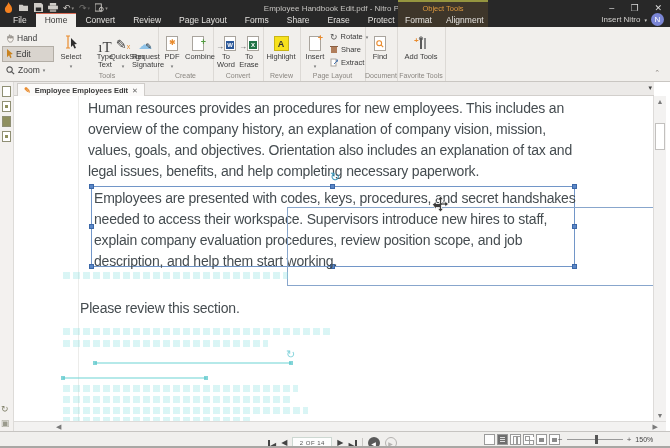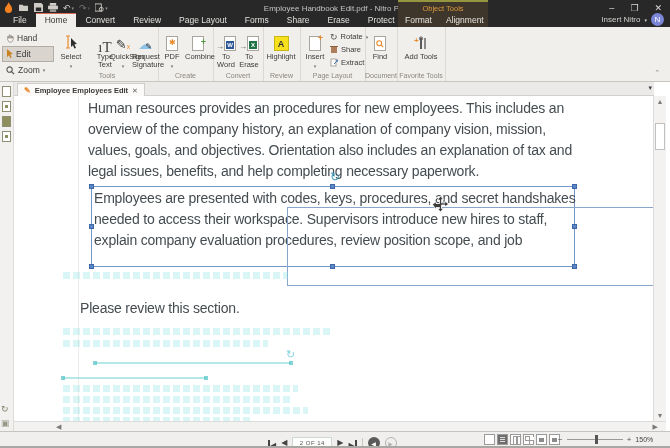--- a/index.html
+++ b/index.html
@@ -392,20 +392,21 @@
       <span class="handle" style="right:-3px;top:-3px;"></span>
       <span class="handle" style="left:-3px;top:50%;margin-top:-3px;"></span>
       <span class="handle" style="right:-3px;top:50%;margin-top:-3px;"></span>
       <span class="handle" style="left:-3px;bottom:-3px;"></span>
       <span class="handle" style="left:50%;bottom:-3px;margin-left:-3px;"></span>
       <span class="handle" style="right:-3px;bottom:-3px;"></span>
       <div class="doc-text" style="left:2px;top:1px;">
         <div>Employees are presented with codes, keys, procedures, and secret handshakes</div>
         <div>needed to access their workspace. Supervisors introduce new hires to staff,</div>
         <div>explain company evaluation procedures, review position scope, and job</div>
+        <div>description, and help them start working.</div>
       </div>
     </div>
 
     <div class="box2"></div>
 
     <svg class="movecur" viewBox="0 0 17 17">
       <path d="M8.5 0l3 3.5h-2v3.5h3.5v-2L16.5 8l-3.5 3v-2H9.5v3.5h2l-3 3.5-3-3.5h2V11.5H4v2L.5 8.5 4 5.5v2h3.5V4h-2z" fill="#3b3b3b" stroke="#fff" stroke-width=".8"></path>
     </svg>
 
     <div class="doc-text" style="left:66px;top:202px;">

